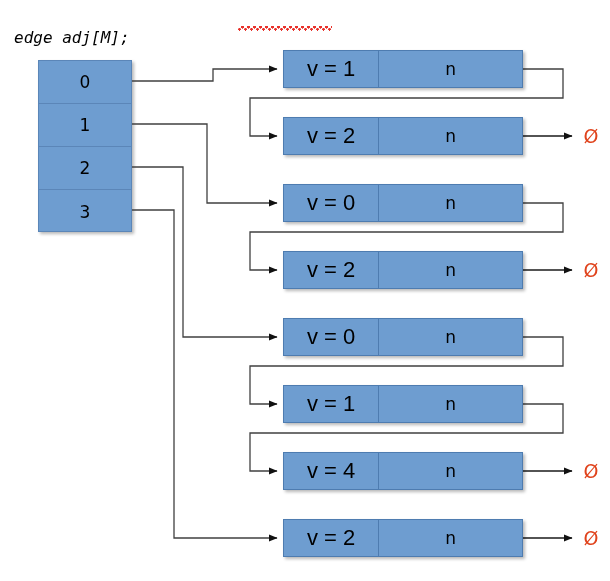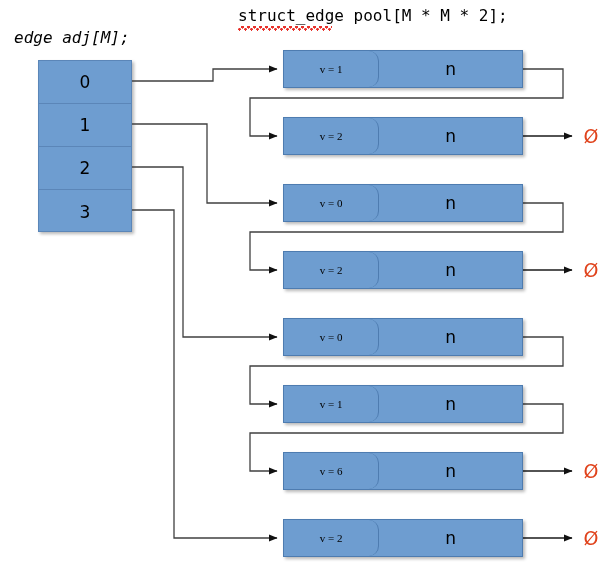--- a/index.html
+++ b/index.html
@@ -50,22 +50,22 @@
   .node{
     position:absolute; left:283px; width:240px; height:38px;
     box-sizing:border-box; display:flex;
     border:1px solid #4e7cb0; background:#6e9dd0;
     box-shadow:2px 2px 3px rgba(0,0,0,0.28);
   }
   .node .cell-v{
     width:40%; box-sizing:border-box;
     display:flex; align-items:center; justify-content:center;
     border-right:1px solid #4e7cb0;
-    font-family:Liberation Serif, serif;
-    font-size:11px; color:#000;border-radius:10px;
+    font-family:Liberation Sans, sans-serif;
+    font-size:22px; color:#000;
   }
   .node .cell-n{
     width:60%; box-sizing:border-box;
     display:flex; align-items:center; justify-content:center;
     font-family:"DejaVu Sans","Liberation Sans",sans-serif;
     font-size:17px; color:#000;
   }
 
   
   .nullmark{
@@ -79,21 +79,20 @@
   .wire{fill:none;stroke:#404040;stroke-width:1.3;}
   .wire-dark{fill:none;stroke:#1a1a1a;stroke-width:1.4;}
 </style>
 </head>
 <body>
 
 <div id="stage">
 
   <div class="caption" id="caption-adj">edge adj[M];</div>
 
-  <div class="caption" id="caption-pool">struct_edge pool[M * M * 2];</div>
 
   <div class="squiggle"></div>
 
   <div id="adj-array">
     <div class="adj-cell">
       <span>0</span>
     </div>
     <div class="adj-cell">
       <span>1</span>
     </div>
@@ -177,21 +176,21 @@
   <div class="node" style="top:385px">
     <div class="cell-v">
         <span>v = 1</span>
       </div>
     <div class="cell-n">
         <span>n</span>
       </div>
   </div>
   <div class="node" style="top:452px">
     <div class="cell-v">
-        <span>v = 6</span>
+        <span>v = 4</span>
       </div>
     <div class="cell-n">
         <span>n</span>
       </div>
   </div>
   <div class="node" style="top:519px">
     <div class="cell-v">
         <span>v = 2</span>
       </div>
     <div class="cell-n">

